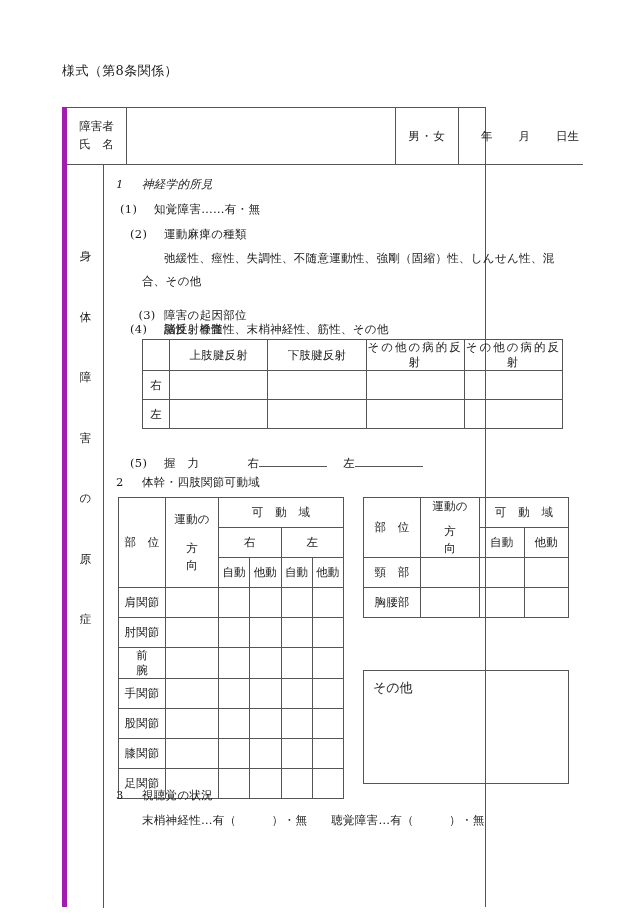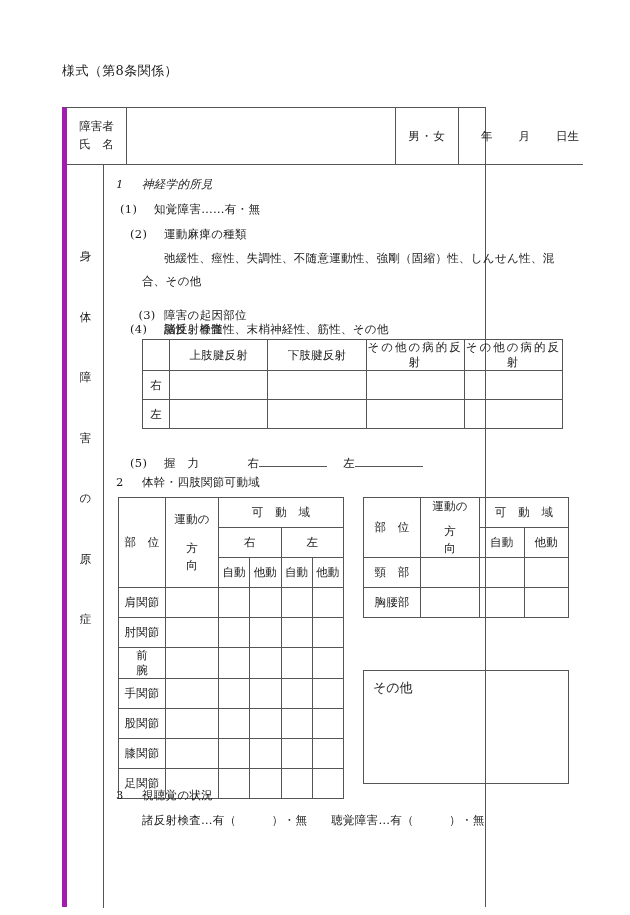--- a/index.html
+++ b/index.html
@@ -417,18 +417,18 @@
         </table>
 
       <div class="other-box">
         <div class="lbl">その他</div>
       </div>
 
       <div class="line" style="left:12px; top:605px;margin-top:20px;">
         <span class="num">3</span><span>視聴覚の状況</span>
       </div>
       <div class="line" style="left:38px; top:650px;">
-        <span>諸反射検査…有（　　　）・無</span><span style="display:inline-block;width:24px;"></span><span>聴覚障害…有（　　　）・無</span>
+        <span>末梢神経性…有（　　　）・無</span><span style="display:inline-block;width:24px;"></span><span>聴覚障害…有（　　　）・無</span>
       </div>
 
     </div>
   </div>
 </div>
 
 </body></html>

